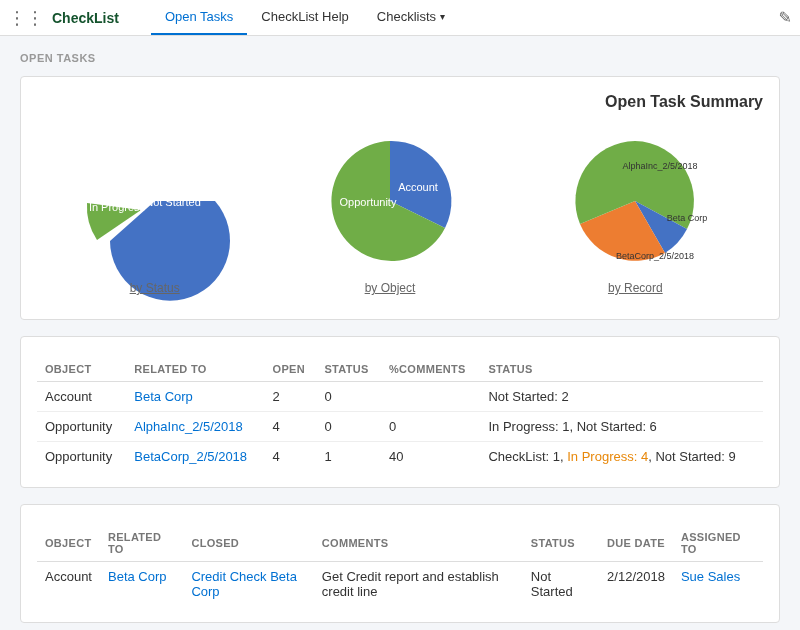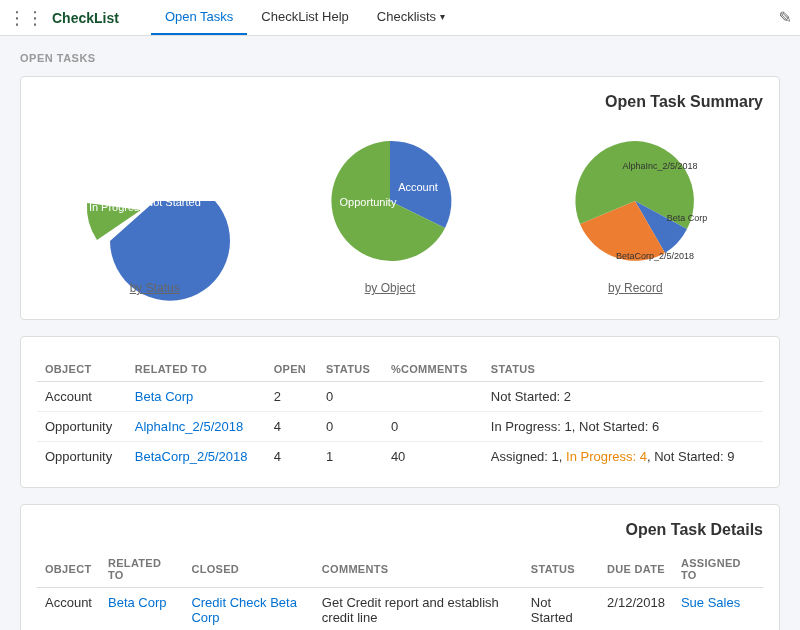--- a/index.html
+++ b/index.html
@@ -159,29 +159,28 @@
           <td>0</td>
           <td>In Progress: 1, Not Started: 6</td>
         </tr>
         <tr>
           <td>Opportunity</td>
           <td><a class="link">BetaCorp_2/5/2018</a></td>
           <td>4</td>
           <td>1</td>
           <td>40</td>
           <td>
-            <span>Assigned: 1, </span><span class="status-inline">In Progress: 4</span><span>, Not Started: 9</span>
+            <span>CheckList: 1, </span><span class="status-inline">In Progress: 4</span><span>, Not Started: 9</span>
           </td>
         </tr>
       </tbody>
     </table>
   </div>
 
   <div class="card">
-    <div class="card-title">Open Task Details</div>
     <table class="data-table">
       <thead>
         <tr>
           <th>OBJECT</th>
           <th>RELATED TO</th>
           <th>CLOSED</th>
           <th>COMMENTS</th>
           <th>STATUS</th>
           <th>DUE DATE</th>
           <th>ASSIGNED TO</th>

